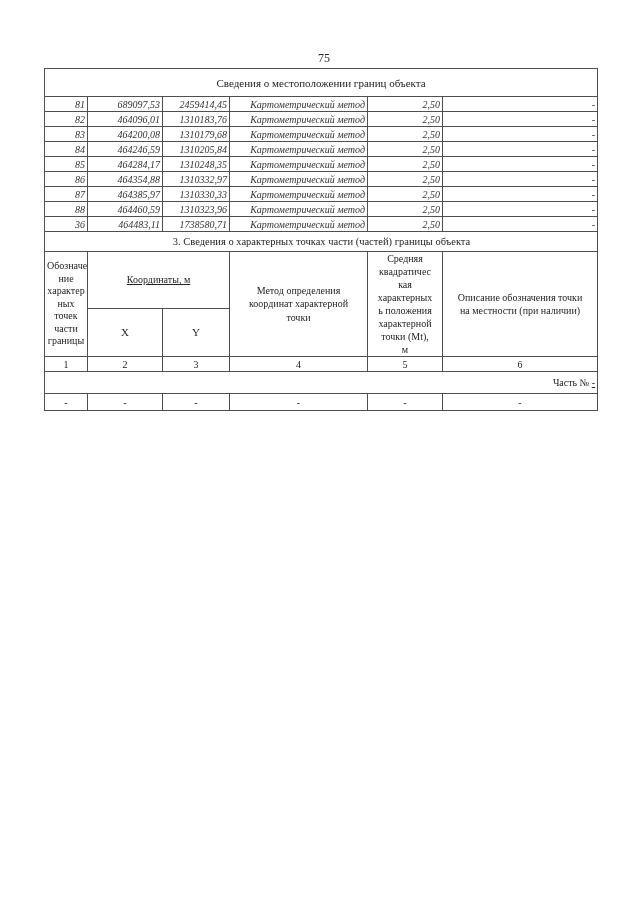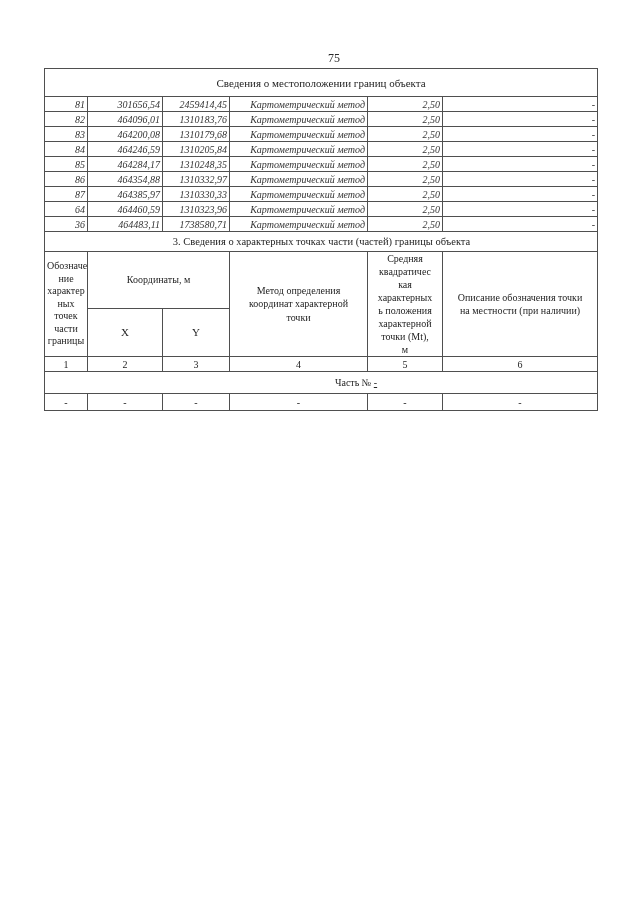--- a/index.html
+++ b/index.html
@@ -12,21 +12,21 @@
     width: 640px;
     height: 905px;
     background: #ffffff;
     font-family: "Liberation Serif", "DejaVu Serif", serif;
     color: #1e1e1e;
     overflow: hidden;
   }
   .page-number {
     position: absolute;
     top: 51px;
-    left: 334px;
+    left: 324px;
     transform: translateX(-50%);
     font-size: 12px;
     color: #2a2a2a;
   }
   table.doc-table {
     position: absolute;
     top: 68px;
     left: 44px;
     width: 553px;
     border-collapse: collapse;
@@ -67,41 +67,42 @@
   }
   td.prewrap {
     white-space: pre-line;
   }
   td.hdr-point {
     font-size: 8.5px;
     line-height: 1.25;
   }
   td.hdr-coords {
     font-size: 10px;
+    text-decoration: underline;
   }
   td.hdr-method, td.hdr-desc {
     font-size: 10px;
     line-height: 1.35;
   }
   td.hdr-error {
     font-size: 8px;
     line-height: 1.3;
   }
   tr.hdr-xy td {
     height: 43px;
     font-size: 11px;
   }
   tr.num-row td {
     height: 14px;
     font-size: 10px;
   }
   tr.part-row td {
     height: 21px;
     font-size: 10px;
-    text-align: center;
+    text-align: right;
     padding-left: 72px;
   }
   tr.empty-row td {
     height: 16px;
     font-size: 10px;
   }
   .ul {
     text-decoration: underline;
   }
 </style>
@@ -122,21 +123,21 @@
       <col style="width:155px">
     </colgroup>
 
     <tbody>
         <tr class="title-row">
       <td colspan="6">Сведения о местоположении границ объекта</td>
     </tr>
 
     <tr class="data-row">
       <td class="cell-point">81</td>
-      <td class="cell-x">301656,54</td>
+      <td class="cell-x">689097,53</td>
       <td class="cell-y">2459414,45</td>
       <td class="cell-method">Картометрический метод</td>
       <td class="cell-error">2,50</td>
       <td class="cell-desc">-</td>
     </tr>
     <tr class="data-row">
       <td class="cell-point">82</td>
       <td class="cell-x">464096,01</td>
       <td class="cell-y">1310183,76</td>
       <td class="cell-method">Картометрический метод</td>
@@ -177,21 +178,21 @@
     </tr>
     <tr class="data-row">
       <td class="cell-point">87</td>
       <td class="cell-x">464385,97</td>
       <td class="cell-y">1310330,33</td>
       <td class="cell-method">Картометрический метод</td>
       <td class="cell-error">2,50</td>
       <td class="cell-desc">-</td>
     </tr>
     <tr class="data-row">
-      <td class="cell-point">64</td>
+      <td class="cell-point">88</td>
       <td class="cell-x">464460,59</td>
       <td class="cell-y">1310323,96</td>
       <td class="cell-method">Картометрический метод</td>
       <td class="cell-error">2,50</td>
       <td class="cell-desc">-</td>
     </tr>
     <tr class="data-row">
       <td class="cell-point">36</td>
       <td class="cell-x">464483,11</td>
       <td class="cell-y">1738580,71</td>

